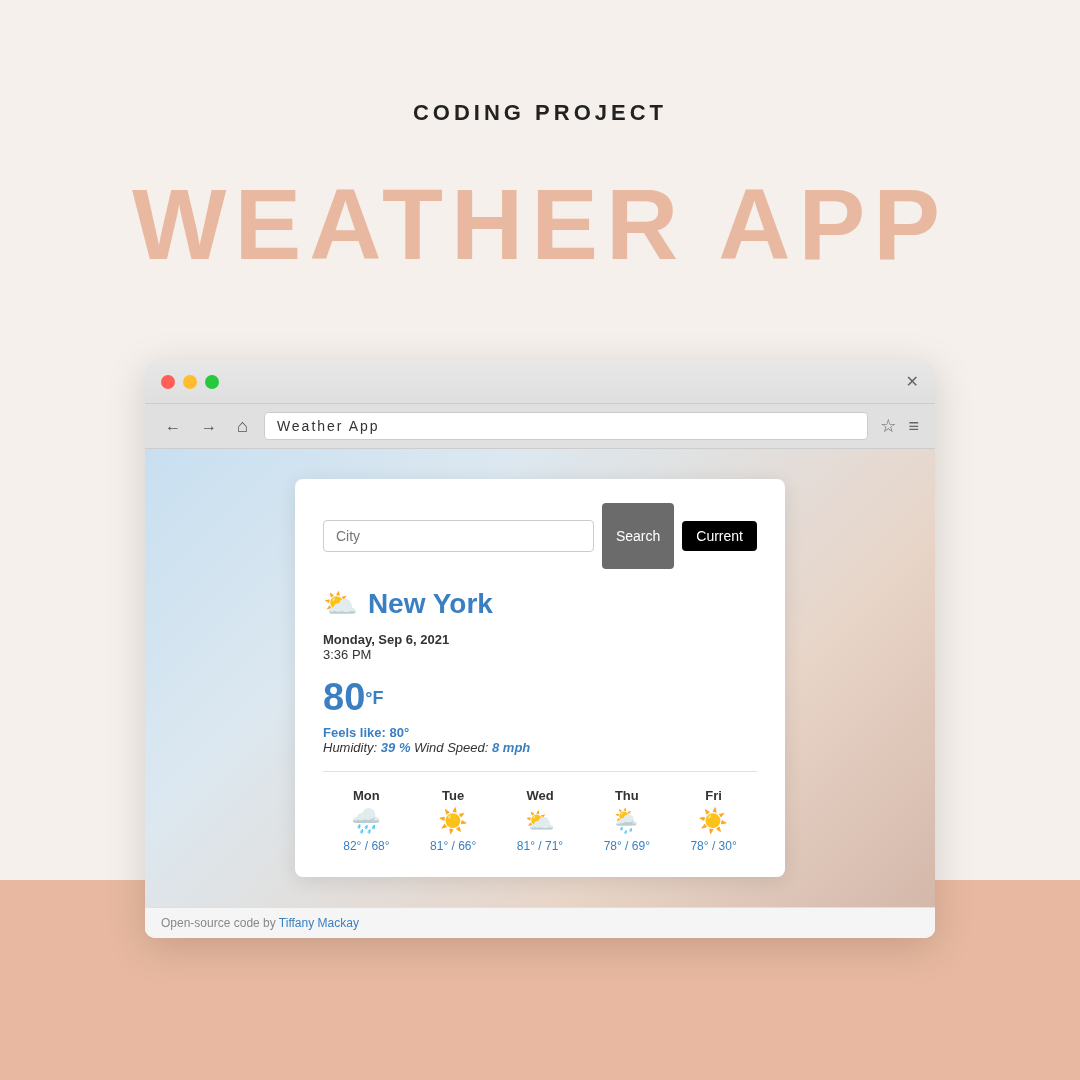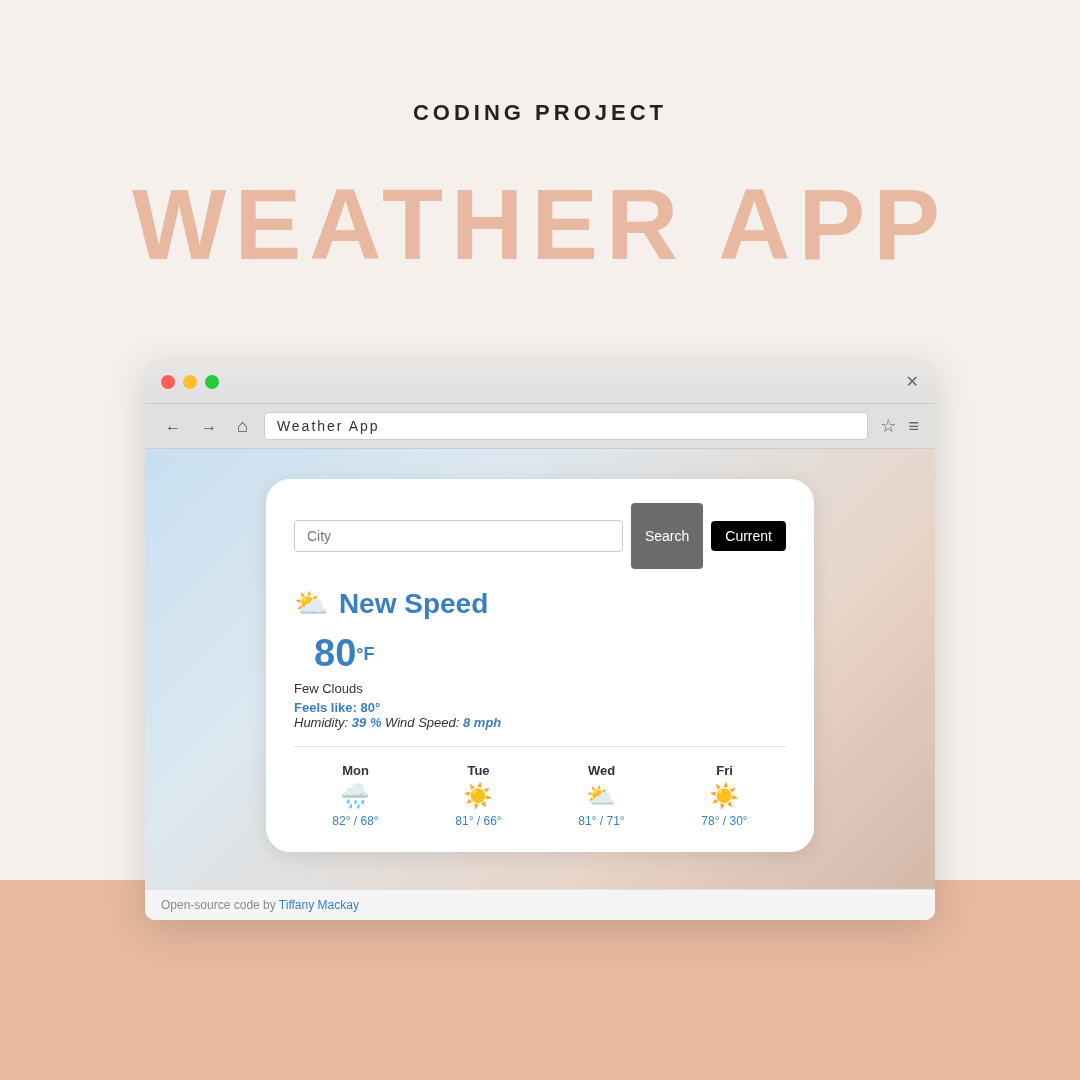--- a/index.html
+++ b/index.html
@@ -149,23 +149,23 @@
       padding: 30px 40px 30px 40px;
       min-height: 440px;
       display: flex;
       flex-direction: column;
       align-items: center;
     }
 
     
     .weather-card {
       background: white;
-      border-radius: 24px;
+      border-radius: 8px;
       padding: 24px 28px;
-      width: 548px;
+      width: 490px;
       box-shadow: 0 4px 20px rgba(0,0,0,0.1);
     }
 
     
     .search-row {
       display: flex;
       align-items: center;
       gap: 8px;
       margin-bottom: 18px;
     }
@@ -229,21 +229,20 @@
     }
 
     .time-text {
       font-size: 13px;
       color: #333;
     }
 
     
     .temperature-row {
       margin-bottom: 6px;
-      margin-left: 20px;
     }
 
     .temp-value {
       font-size: 38px;
       font-weight: 900;
       color: #3a7fc1;
     }
 
     .temp-unit {
       font-size: 18px;
@@ -371,29 +370,32 @@
       <div class="weather-card">
 
         <div class="search-row">
           <input class="city-input" type="text" placeholder="City" style="">
           <button class="search-btn">Search</button>
           <button class="current-btn">Current</button>
         </div>
 
         <div class="city-header">
           <span class="city-icon">⛅</span>
-          <span class="city-name">New Speed</span>
-        </div>
-
+          <span class="city-name">New York</span>
+        </div>
+
+        <div class="datetime">
+          <div class="date-text">Monday, Sep 6, 2021</div>
+          <div class="time-text">3:36 PM</div>
+        </div>
 
         <div class="temperature-row">
           <span class="temp-value">80</span><span class="temp-unit">°F</span>
         </div>
 
-        <div class="weather-desc">Few Clouds</div>
 
         <div class="feels-like">
           <span>Feels like:</span>
           <span style="color:#3a7fc1;font-weight:600;">80°</span>
         </div>
 
         <div class="humidity-wind">
           <span>Humidity:</span>
           <span class="highlight">39 %</span>
           <span> Wind Speed: </span>
@@ -412,20 +414,25 @@
               <div class="forecast-day-name">Tue</div>
               <div class="forecast-icon">☀️</div>
               <div class="forecast-temps">81° / 66°</div>
             </div>
             <div class="forecast-day">
               <div class="forecast-day-name">Wed</div>
               <div class="forecast-icon">⛅</div>
               <div class="forecast-temps">81° / 71°</div>
             </div>
             <div class="forecast-day">
+              <div class="forecast-day-name">Thu</div>
+              <div class="forecast-icon">🌦️</div>
+              <div class="forecast-temps">78° / 69°</div>
+            </div>
+            <div class="forecast-day">
               <div class="forecast-day-name">Fri</div>
               <div class="forecast-icon">☀️</div>
               <div class="forecast-temps">78° / 30°</div>
             </div>
           </div>
 
       </div>
     </div>
 
     <div class="browser-footer">

